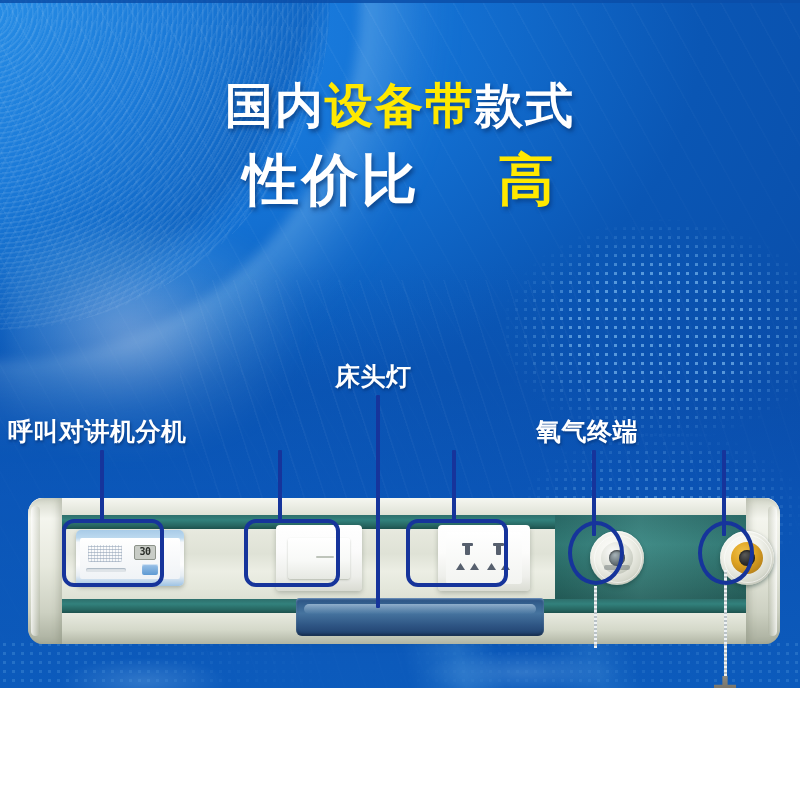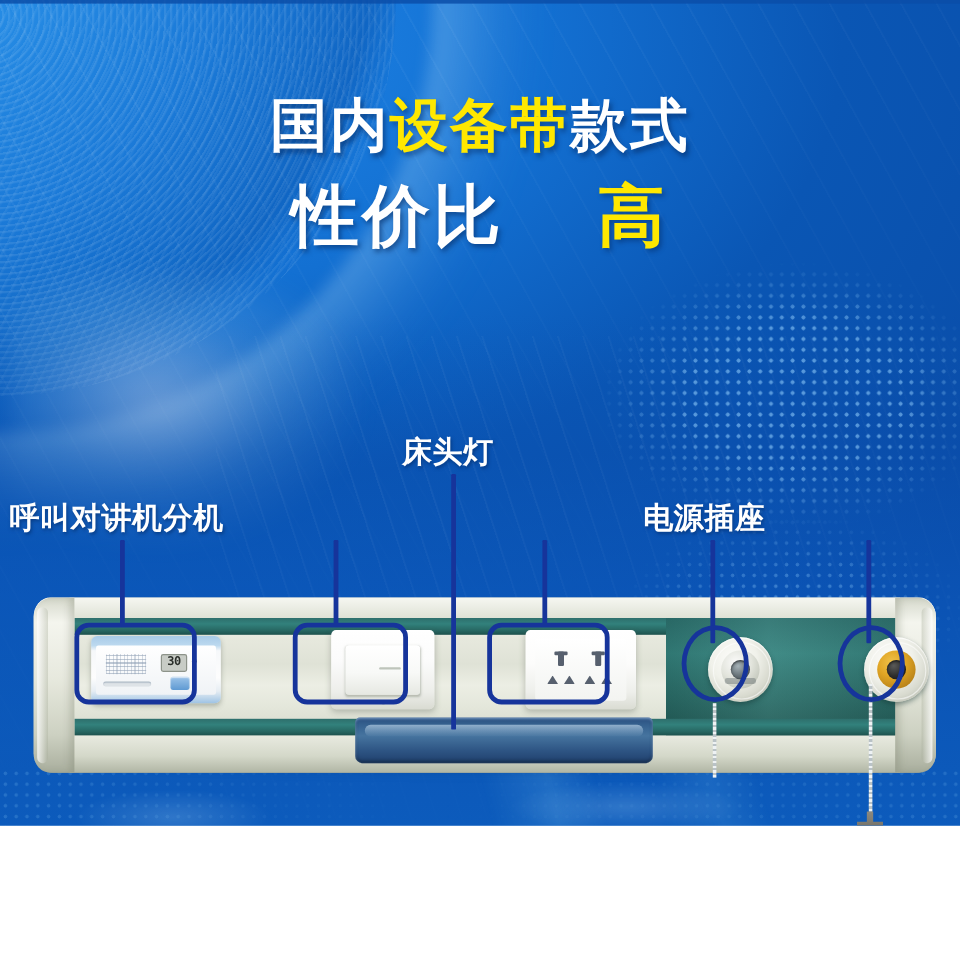--- a/index.html
+++ b/index.html
@@ -342,21 +342,21 @@
     <div class="clabel" style="left:8px;top:415px;">呼叫对讲机分机</div>
     <div class="cline" style="left:100px;top:450px;height:72px;"></div>
 
     <div class="cline" style="left:278px;top:450px;height:72px;"></div>
 
     <div class="clabel" style="left:335px;top:360px;">床头灯</div>
     <div class="cline" style="left:376px;top:395px;height:213px;"></div>
 
     <div class="cline" style="left:452px;top:450px;height:72px;"></div>
 
-    <div class="clabel" style="left:536px;top:415px;">电源插座</div>
+    <div class="clabel" style="left:536px;top:415px;">氧气终端</div>
     <div class="cline" style="left:592px;top:450px;height:86px;"></div>
 
     <div class="cline" style="left:722px;top:450px;height:86px;"></div>
   </div>
 
   <div class="panel-wrap">
     <div class="panel-shadow"></div>
 
     <div class="panel">
       <div class="panel-bevel-top"></div>

